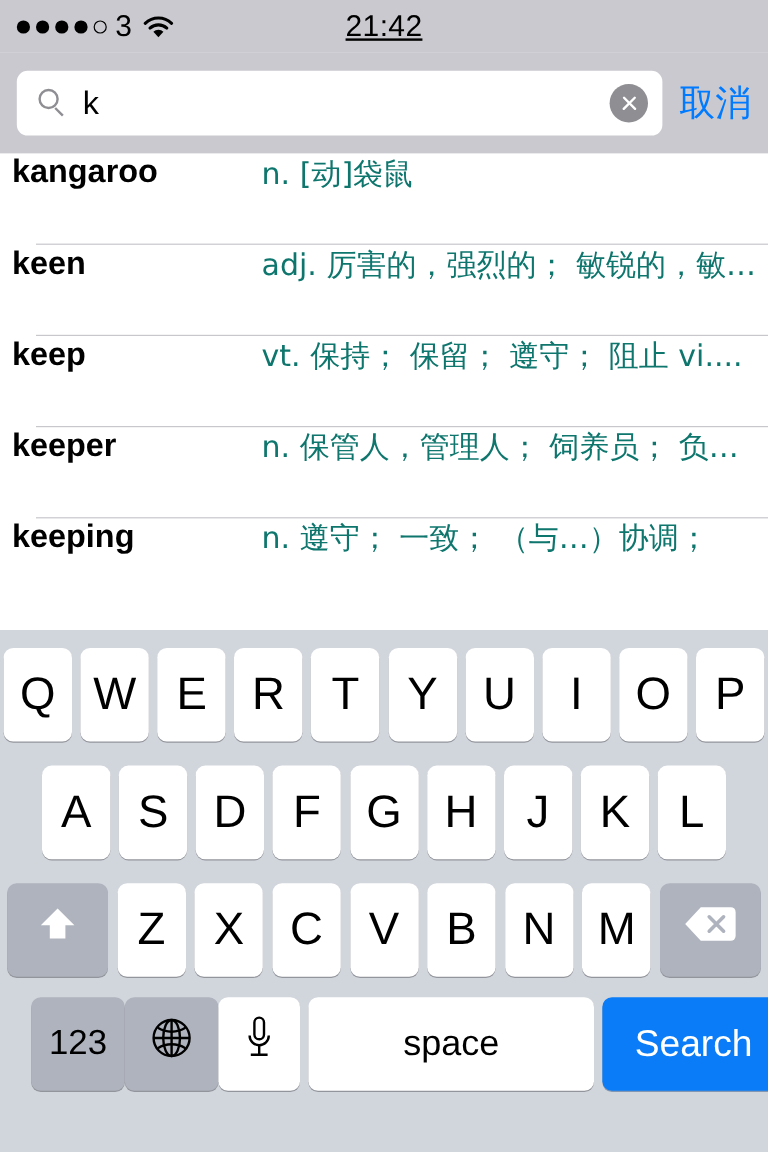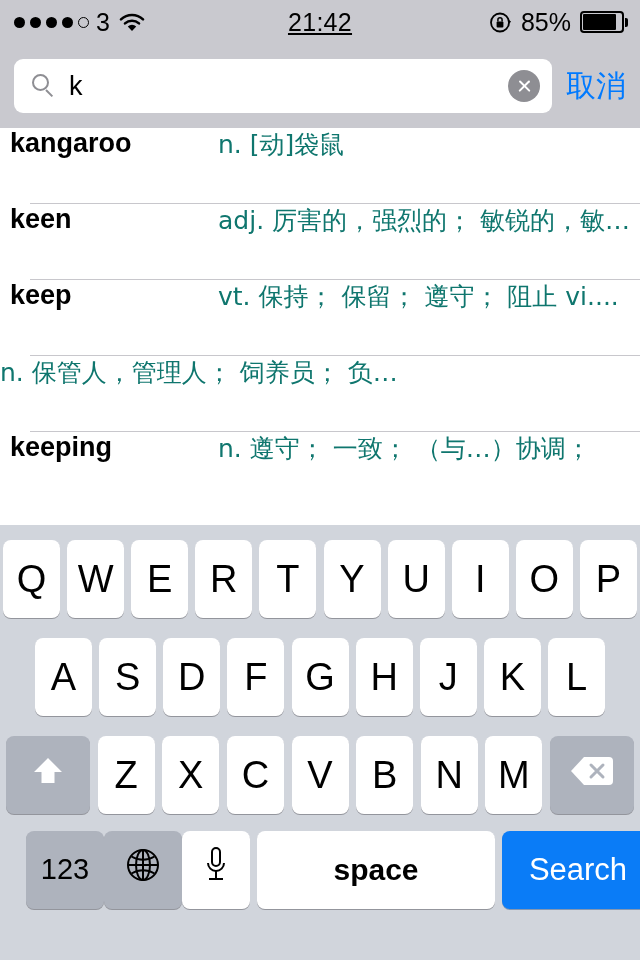--- a/index.html
+++ b/index.html
@@ -115,21 +115,21 @@
   .krow2 .key { width:57px; }
   .krow3 .key.letter { width:57px; }
   .key.dark {
     background:#aeb3bd; box-shadow:0 1px 0 rgba(136,138,145,0.85);
   }
   .key.shift { width:84px; }
   .key.del { width:84px; }
   .key.num { width:78px; font-size:29px; }
   .key.globe { width:78px; }
   .key.mic   { width:68px; background:#ffffff; }
-  .key.space { flex:1; margin:0 7px; font-size:30px;font-weight:bold; }
+  .key.space { flex:1; margin:0 7px; font-size:30px; }
   .key.search {
     width:152px; background:#0a7cf7; color:#ffffff; font-size:31px;
     box-shadow:0 1px 0 rgba(80,110,150,0.6);
   }
 </style>
 </head>
 <body>
 
 <div id="app">
 
@@ -145,36 +145,20 @@
       <span class="carrier">3</span>
       <span class="wifi">
         <svg width="26" height="19" viewBox="0 0 26 19">
           <path d="M2 6.4 A16 16 0 0 1 24 6.4" stroke="#000" stroke-width="2.6" fill="none" stroke-linecap="round"></path>
           <path d="M6 10.4 A10.5 10.5 0 0 1 20 10.4" stroke="#000" stroke-width="2.6" fill="none" stroke-linecap="round"></path>
           <path d="M13 18 l-4.2-4.6 a6.2 6.2 0 0 1 8.4 0 Z" fill="#000"></path>
         </svg>
       </span>
     </div>
     <div class="sb-center">21:42</div>
-    <div class="sb-right">
-      <span class="rotlock">
-        <svg width="23" height="23" viewBox="0 0 23 23">
-          <circle cx="11" cy="11.5" r="9" stroke="#000" stroke-width="1.8" fill="none"></circle>
-          <rect x="7.6" y="10.6" width="6.8" height="6" rx="1" fill="#000"></rect>
-          <path d="M8.9 10.6 v-1.8 a2.1 2.1 0 0 1 4.2 0 v1.8" stroke="#000" stroke-width="1.5" fill="none"></path>
-          <path d="M19.5 8.6 l2.6 2.2 -2.6 2.2 z" fill="#000"></path>
-        </svg>
-      </span>
-      <span class="batt-pct">85%</span>
-      <span class="battery">
-        <span class="batt-body"></span>
-        <span class="batt-fill"></span>
-        <span class="batt-cap"></span>
-      </span>
-    </div>
   </div>
 
   <div class="searchbar-wrap">
     <div class="searchfield">
       <span class="mag-icon">
         <span class="mag-circle"></span>
           <span class="mag-handle"></span>
       </span>
       <span class="search-text">k</span>
       <span class="clear-btn">
@@ -194,20 +178,21 @@
       <div class="word">keen</div>
       <div class="defn">adj. 厉害的，强烈的； 敏锐的，敏…</div>
       <div class="sep"></div>
     </div>
     <div class="row">
       <div class="word">keep</div>
       <div class="defn">vt. 保持； 保留； 遵守； 阻止 vi....</div>
       <div class="sep"></div>
     </div>
     <div class="row">
+      <div class="word">keeper</div>
       <div class="defn">n. 保管人，管理人； 饲养员； 负…</div>
       <div class="sep"></div>
     </div>
     <div class="row">
       <div class="word">keeping</div>
       <div class="defn">n. 遵守； 一致； （与…）协调；</div>
 
     </div>
   </div>
 

